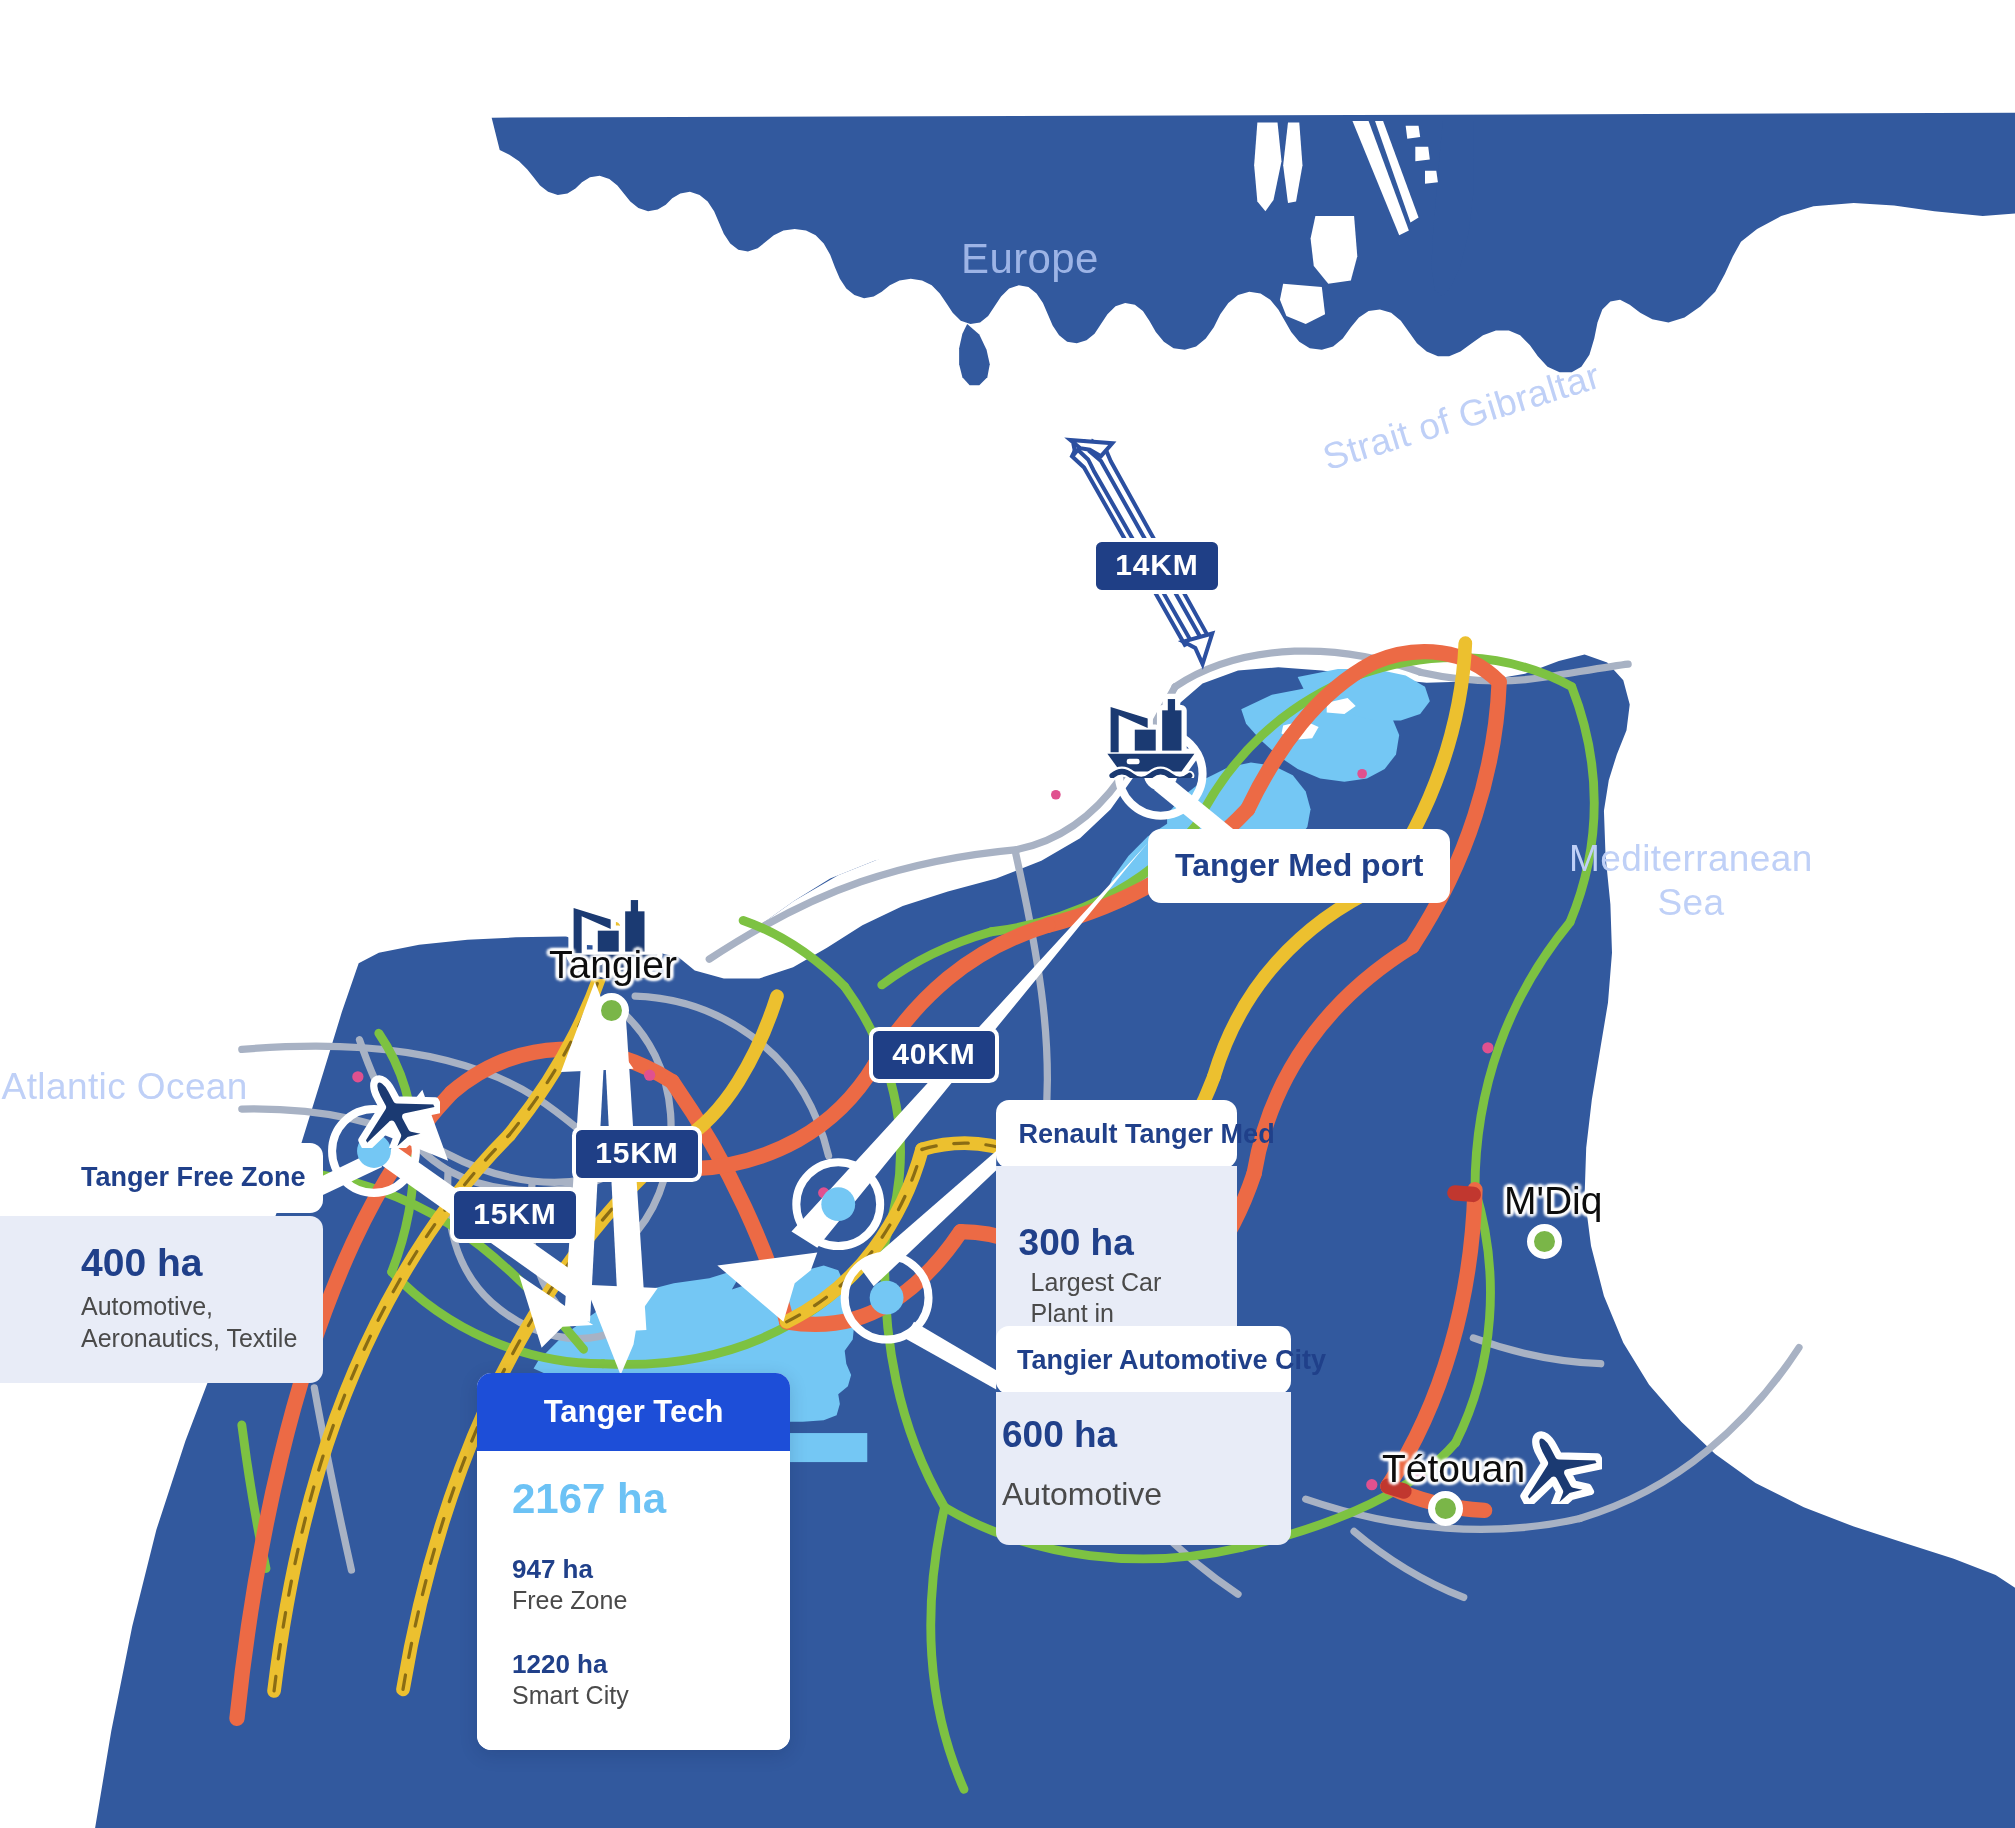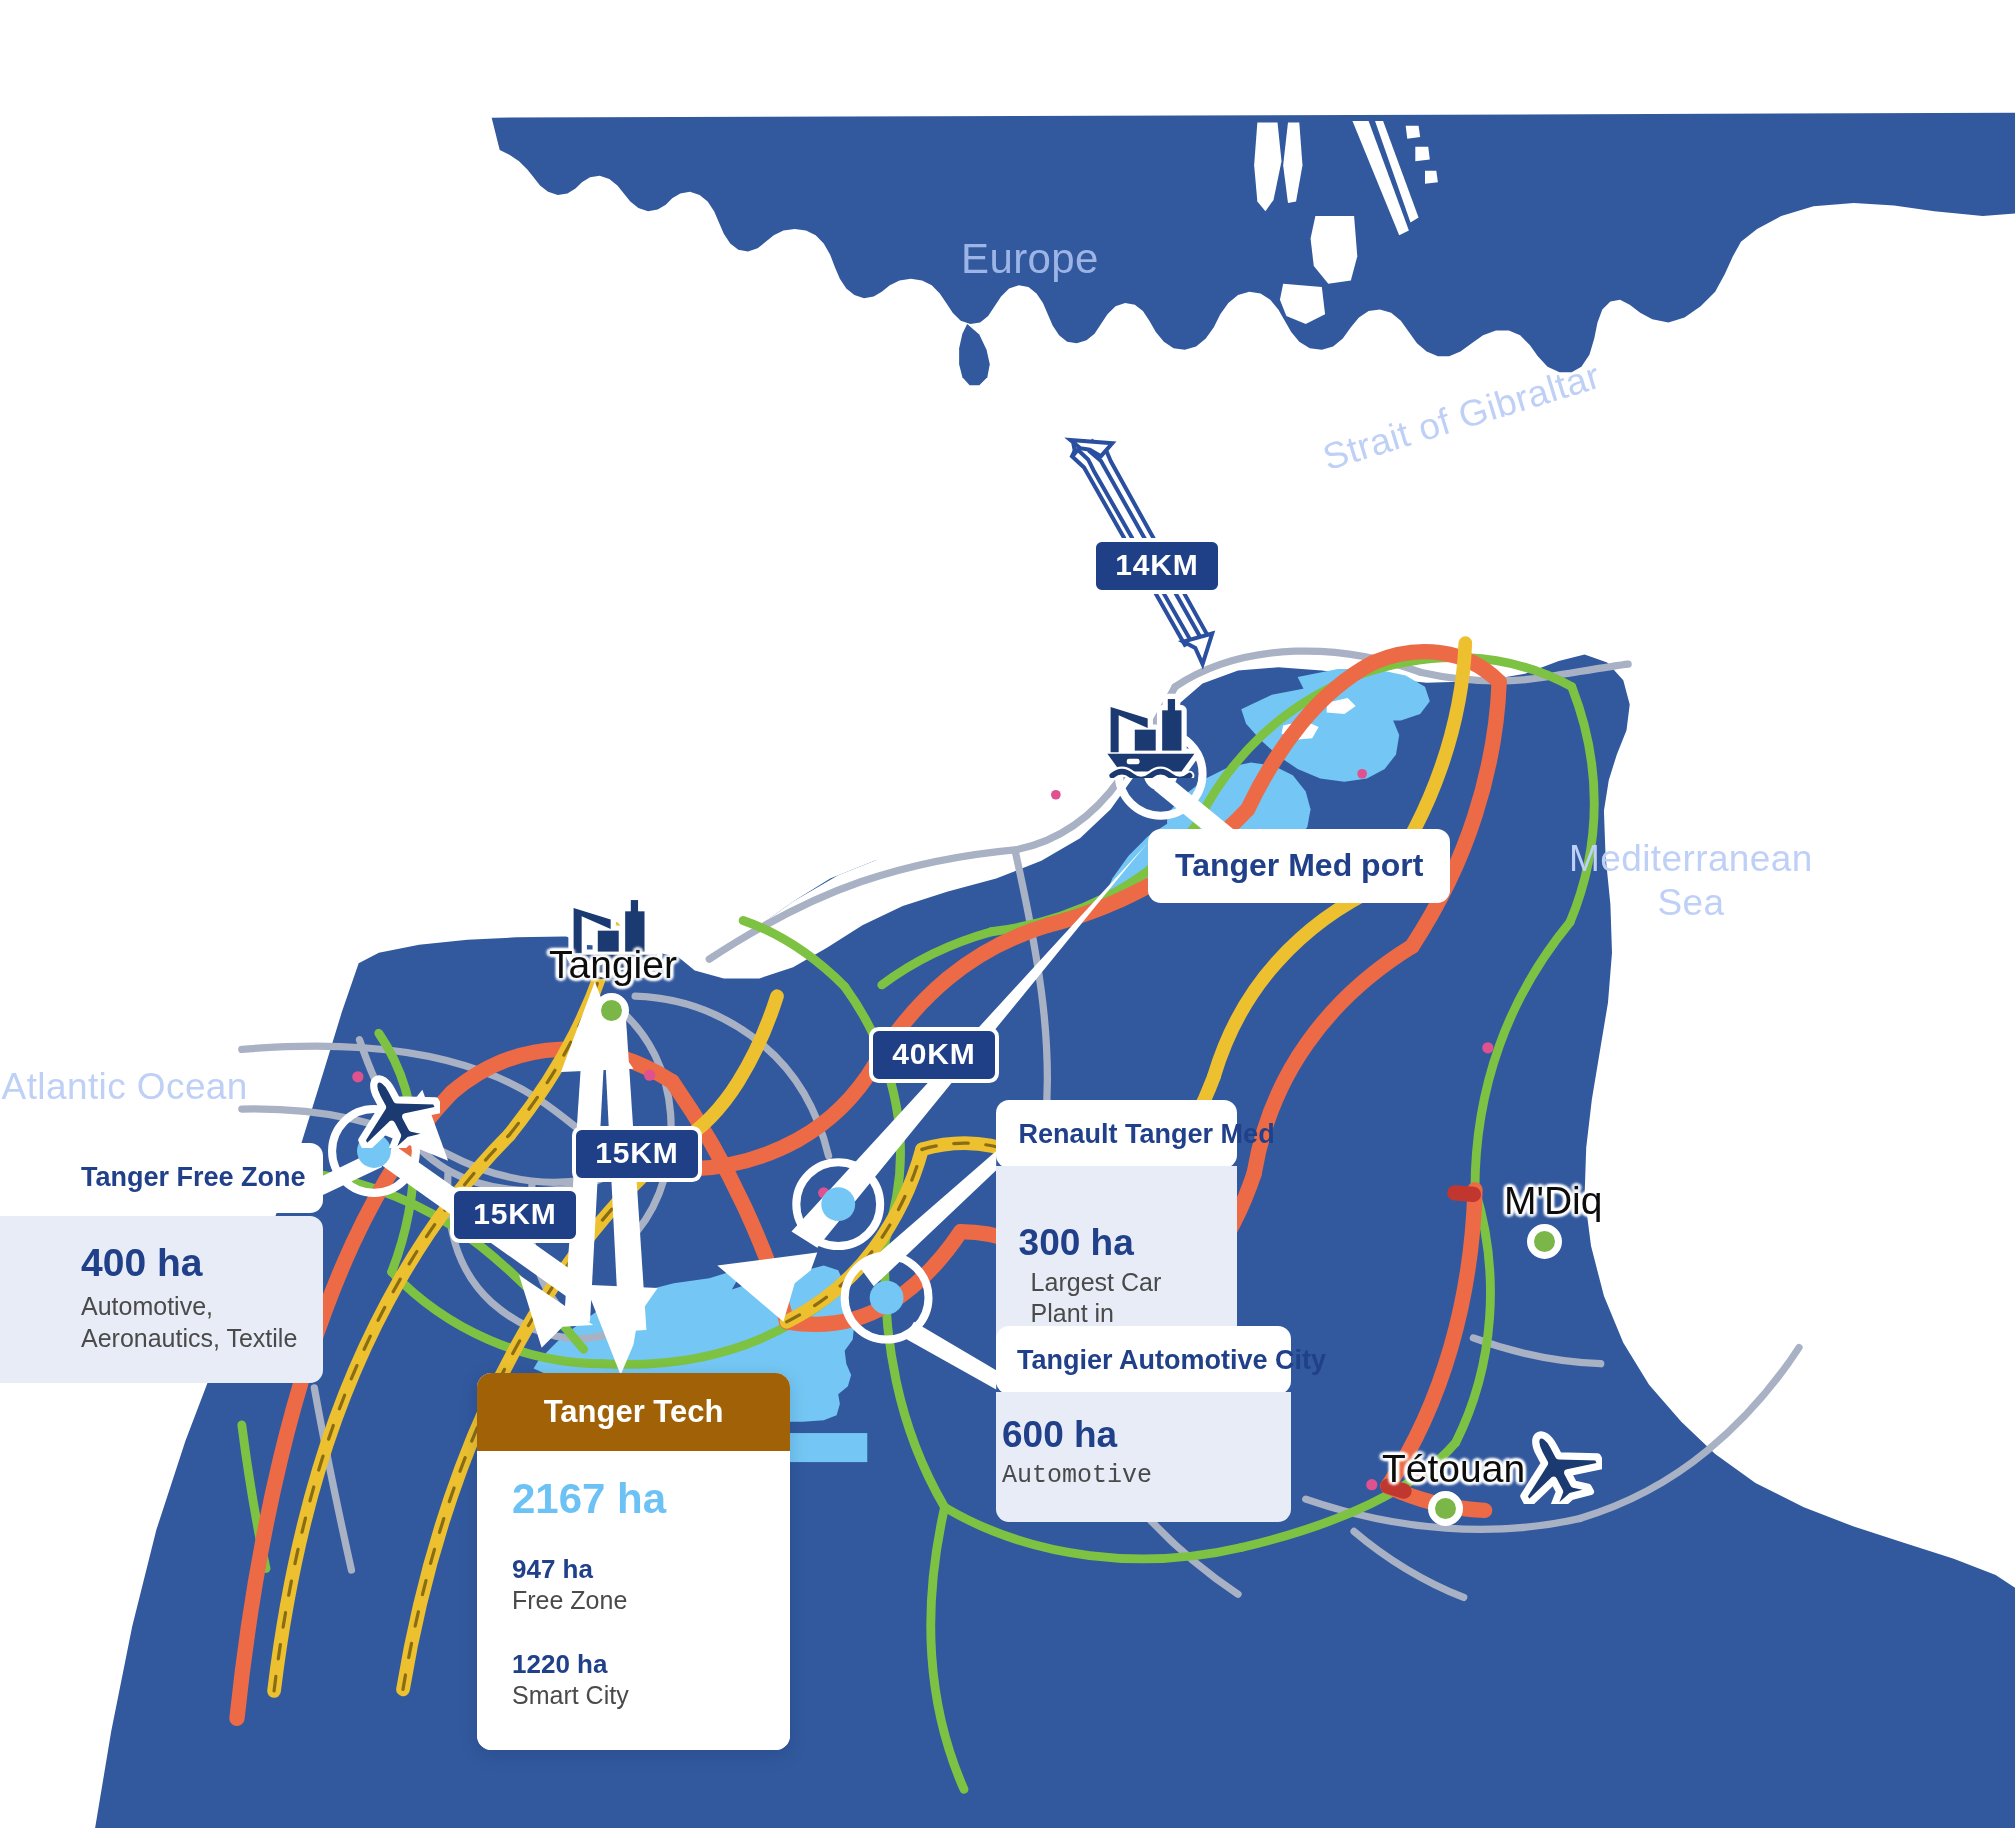--- a/index.html
+++ b/index.html
@@ -54,21 +54,21 @@
   #card-tfz{left:-32px;top:1143px;width:355px;}
   #card-tfz .head-box{background:#ffffff;border-radius:13px;padding:19.3px 0 19.3px 113px;}
   #card-tfz .body-box{background:#e8ecf7;border-radius:0 13px 13px 0;margin-top:3.2px;
     padding:27px 16px 29px 113px;}
   #card-tfz .card-num{font-size:39px;line-height:1;}
   #card-tfz .card-sub{font-size:25px;line-height:1.28;margin-top:8px;}
 
   
   #card-tt{left:477px;top:1373px;width:313px;background:#ffffff;border-radius:14.5px;
     box-shadow:0 4.8px 18px rgba(10,25,60,.16);overflow:hidden;}
-  #card-tt .tt-head{background:#a16207;color:#ffffff;font-size:31px;font-weight:700;
+  #card-tt .tt-head{background:#1d4ed8;color:#ffffff;font-size:31px;font-weight:700;
     text-align:center;padding:21px 0 21px 0;}
   #card-tt .tt-body{padding:27px 35px 40px 35px;background:#ffffff;}
   #card-tt .tt-total{font-size:42px;font-weight:700;color:#6cc2f5;line-height:1;}
   #card-tt .tt-row{margin-top:35px;}
   #card-tt .tt-row .card-num{font-size:26px;line-height:1.1;}
   #card-tt .tt-row .card-sub{font-size:25px;line-height:1.2;margin-top:1.6px;}
 
   
   #card-renault{left:996px;top:1100px;width:241px;}
   #card-renault .head-box{background:#ffffff;border-radius:13px;padding:18.5px 22.6px 18.5px 22.6px;}
@@ -76,21 +76,21 @@
     padding:24px 22.6px 32px 22.6px;}
   #card-renault .card-num{font-size:37px;line-height:1;margin-top:34px;}
   #card-renault .card-sub{font-size:25px;line-height:1.25;margin-top:6.4px;}
 
   
   #card-tac{left:996px;top:1326px;width:295px;}
   #card-tac .head-box{background:#ffffff;border-radius:13px;padding:18.5px 21px 18.5px 21px;}
   #card-tac .body-box{background:#e8ecf7;border-radius:0 0 13px 13px;margin-top:-2.4px;
     padding:24px 21px 31px 6px;}
   #card-tac .card-num{font-size:37px;line-height:1;}
-  #card-tac .card-sub{font-size:25px;line-height:1.25;margin-top:7px;font-family:Liberation Mono, monospace;}
+  #card-tac .card-sub{font-size:32px;line-height:1.25;margin-top:21px;}
 
   
   #card-port{left:1148px;top:829px;background:#ffffff;border-radius:13px;padding:18px 27px 19.3px 27px;}
   #card-port .card-head{font-size:32px;}
 </style>
 </head>
 <body>
 
 <div id="stage">
 

